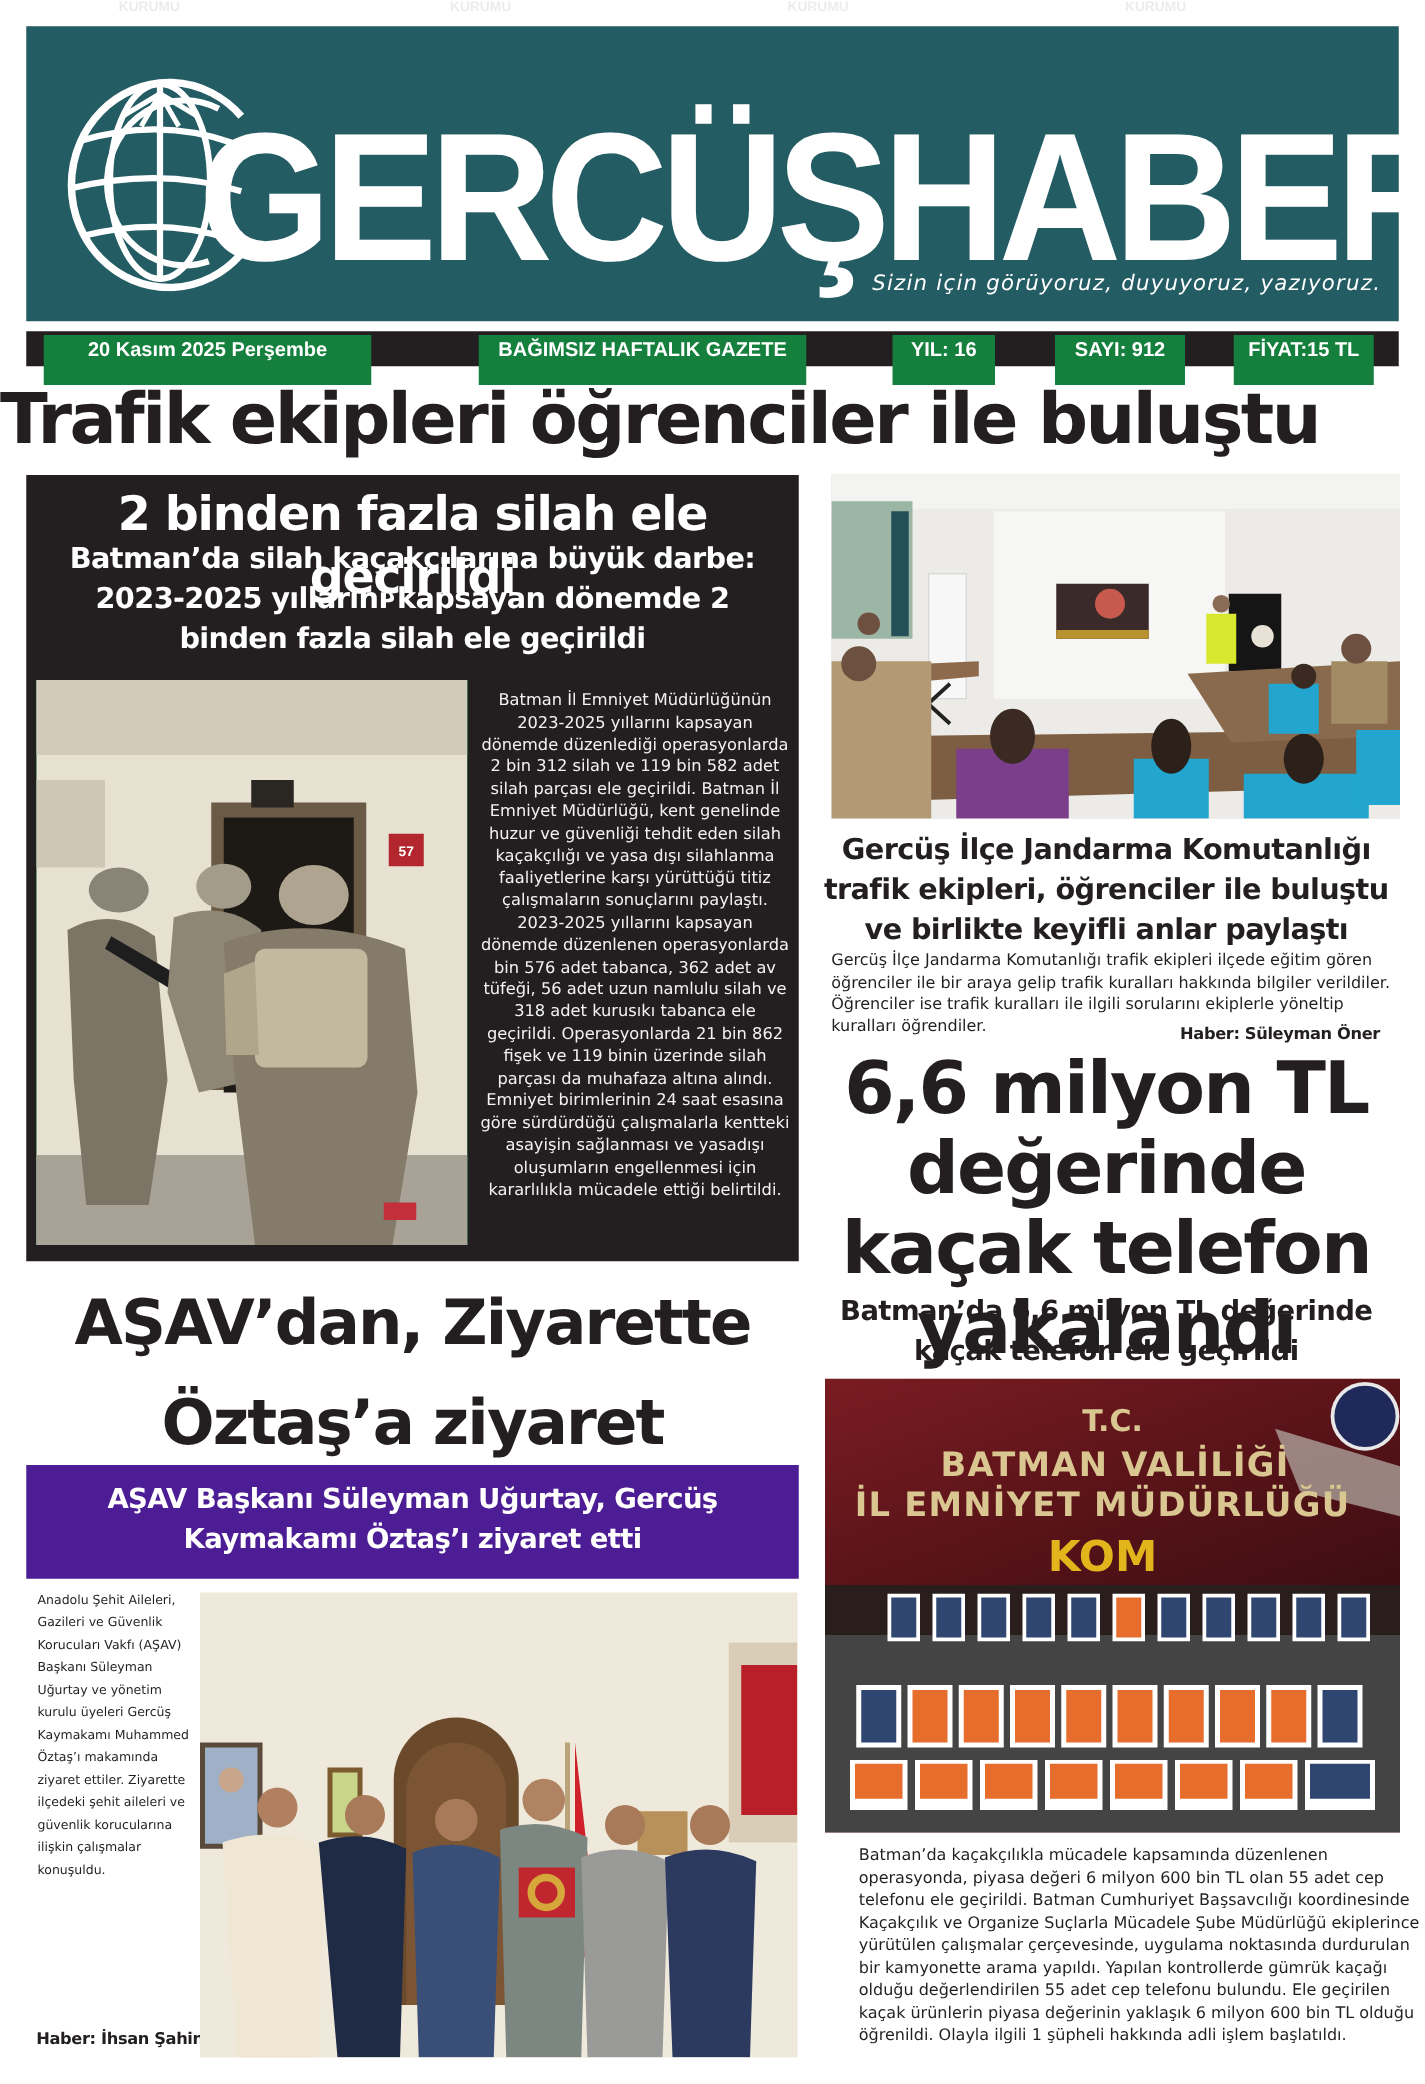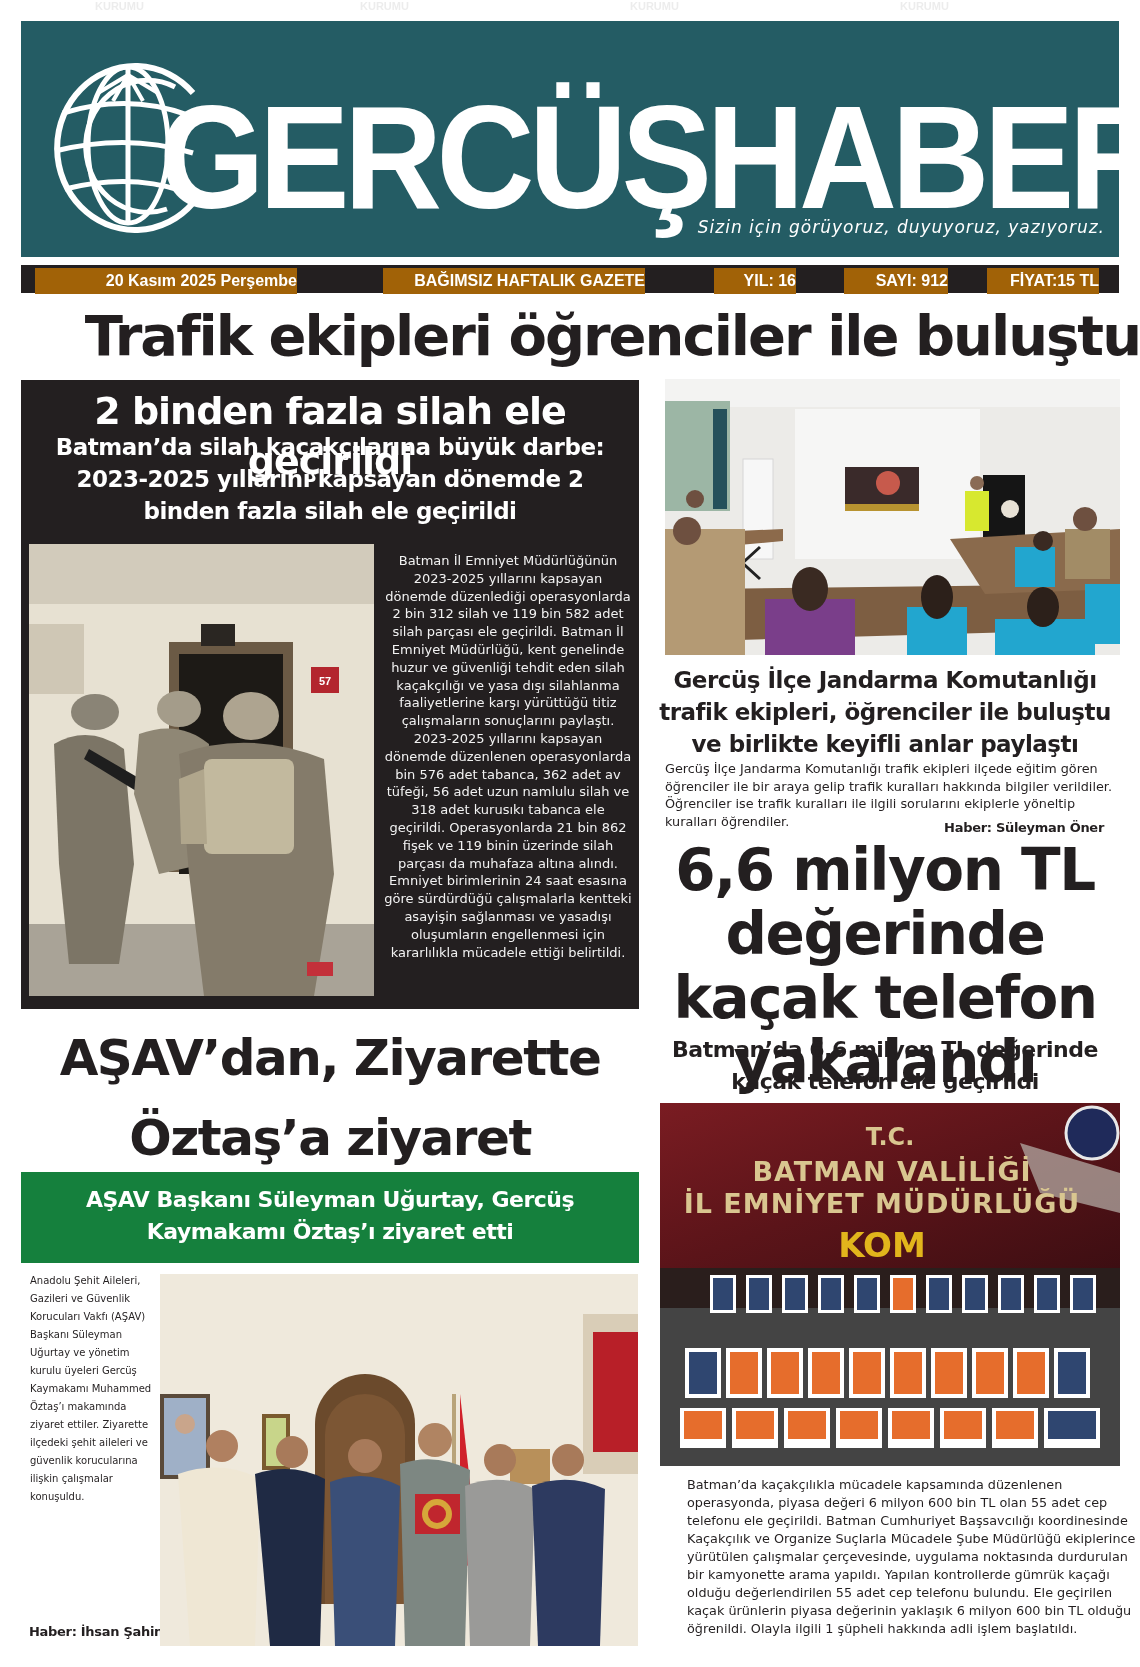--- a/index.html
+++ b/index.html
@@ -22,27 +22,27 @@
     position: absolute; right: 14px; top: 196px;
     font-family: "DejaVu Sans", sans-serif; font-style: italic;
     font-size: 17px; color: #ffffff; letter-spacing: 1px;
   }
 
   .infobar {
     position: absolute; left: 21px; top: 265px; width: 1098px; height: 28px;
     background: #231f20;
   }
   .info-chip {
-    position: absolute; top: 3px; height: 26px; background: #a16207;
+    position: absolute; top: 3px; height: 40px; background: #15803d;
     color: #ffffff; font-weight: 700; font-size: 16px; line-height: 26px;
-    text-align: right; white-space: nowrap;
+    text-align: center; white-space: nowrap;
   }
 
   .main-headline {
-    position: absolute; left: 0; top: 296px; width: 1140px; text-align: right;
+    position: absolute; left: 0; top: 296px; width: 1140px; text-align: left;
     font-family: "DejaVu Sans", sans-serif; font-weight: 700; font-size: 56px;
     letter-spacing: -2px; color: #231f20; line-height: 80px;
   }
 
   
   .dark-box {
     position: absolute; left: 21px; top: 380px; width: 618px; height: 629px;
     background: #231f20; color: #ffffff;
   }
   .dark-title {
@@ -103,21 +103,21 @@
   }
 
   
   .asav-head {
     position: absolute; left: 0; top: 1018px; width: 660px; text-align: center;
     font-family: "DejaVu Sans", sans-serif; font-weight: 700; font-size: 50px;
     line-height: 80px; letter-spacing: -1.5px; color: #231f20;
   }
   .asav-bar {
     position: absolute; left: 21px; top: 1172px; width: 618px; height: 91px;
-    background: #15803d; color: #ffffff; text-align: center;
+    background: #4c1d95; color: #ffffff; text-align: center;
     font-family: "DejaVu Sans", sans-serif; font-weight: 700; font-size: 22px;
     line-height: 32px; padding-top: 12px; letter-spacing: -0.5px;
   }
   .asav-body {
     position: absolute; left: 30px; top: 1272px; width: 130px;
     font-family: "DejaVu Sans", sans-serif; font-size: 10px; line-height: 18px; color: #231f20;
   }
   .asav-byline { position: absolute; left: 29px; top: 1624px; }
   .asav-photo {
     position: absolute; left: 160px; top: 1274px; width: 478px; height: 372px;

